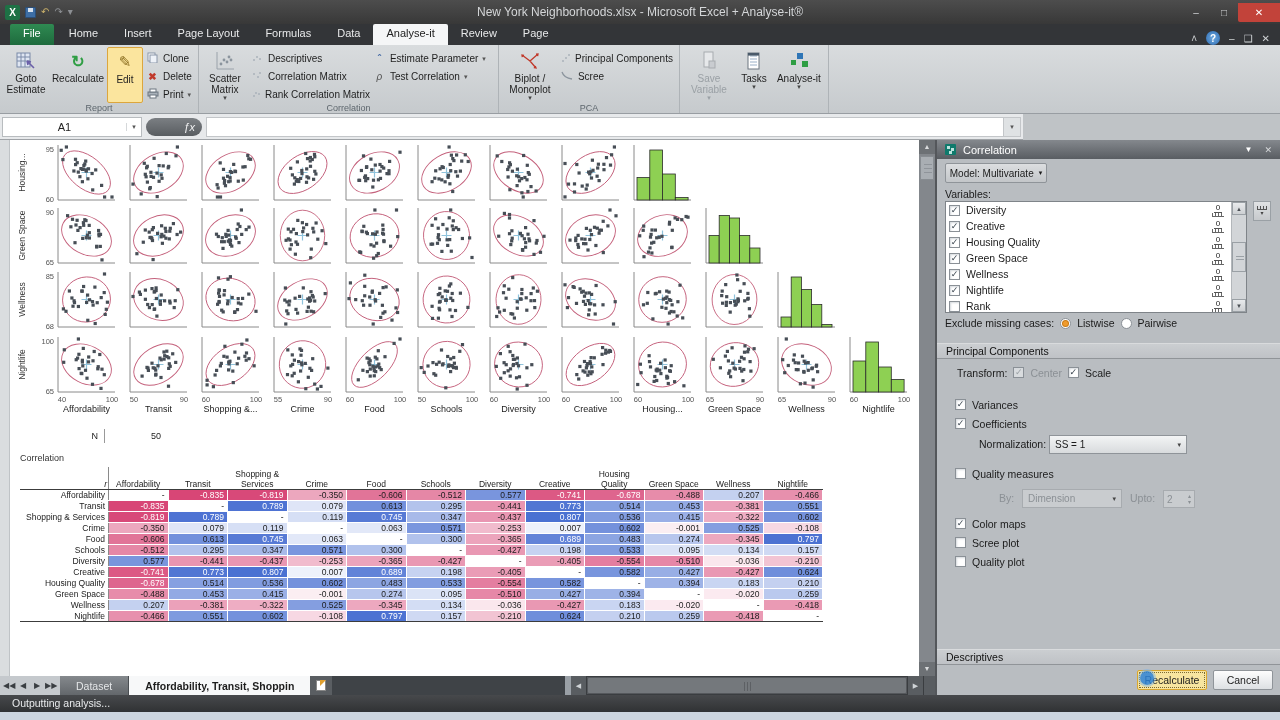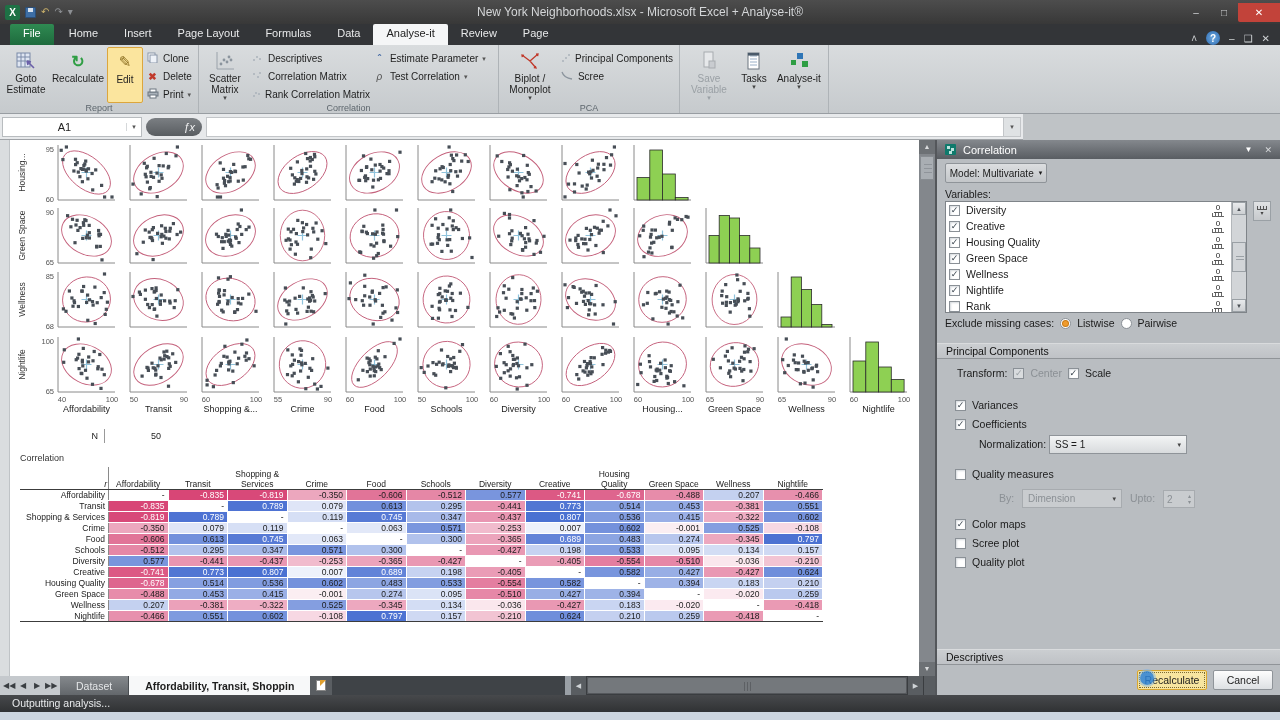--- a/index.html
+++ b/index.html
@@ -103,21 +103,21 @@
   .lscroll{position:absolute;right:0;top:0;width:15px;height:110px;background:#d2d5d8;border-left:1px solid #b3b7bb}
   .lscroll .sbtn{position:absolute;left:0;width:14px;height:13px;background:linear-gradient(#e8eaec,#cdd0d3);border:1px solid #9aa0a5;color:#4a4f54;font-size:6px;text-align:center;line-height:12px}
   .lscroll .sthumb{position:absolute;left:0;top:40px;width:14px;height:30px;background:linear-gradient(#e4e6e8,#c6c9cc);border:1px solid #9aa0a5;background-image:repeating-linear-gradient(0deg,transparent 0 2px,#9aa0a5 2px 3px);background-size:8px 8px;background-position:3px 11px;background-repeat:no-repeat}
   .sidebtn{position:absolute;left:316px;top:61px;width:18px;height:20px;background:linear-gradient(#e0e2e4,#c6c9cc);border:1px solid #9aa0a5;display:flex;flex-direction:column;align-items:center;justify-content:center;gap:1px}
   .sidebtn .ruler{width:10px;height:4px;border-bottom:1px solid #555;background:repeating-linear-gradient(90deg,#555 0 1px,transparent 1px 3px)}
   .sidebtn .dd{font-size:6px;color:#444;line-height:5px}
   .exclrow{position:absolute;left:8px;top:177px;display:flex;align-items:center;gap:6px}
   .radio{width:11px;height:11px;border-radius:50%;border:1px solid #8a9096;background:#fff;position:relative;flex:none}
   .radio.on:after{content:"";position:absolute;left:2px;top:2px;width:5px;height:5px;border-radius:50%;background:#ef9b2d;box-shadow:0 0 0 1px #c97a14}
   .sechead{position:absolute;left:0;width:100%;height:16px;line-height:15px;padding-left:9px;background:linear-gradient(#cbced1,#bfc2c6);border-top:1px solid #d9dbdd;border-bottom:1px solid #909498;color:#111}
-  .cbrow{position:absolute;display:flex;align-items:flex-end;gap:6px}
+  .cbrow{position:absolute;display:flex;align-items:flex-start;gap:6px}
   .cbrow.dis,.dislab{color:#8b9095}
   .pcsel{position:absolute;height:19px;background:linear-gradient(#f3f4f5,#d8dbdd);border:1px solid #8f9499;display:flex;align-items:center;padding:0 5px;font-size:10px}
   .pcsel .dd{margin-left:auto;font-size:7px;color:#444;padding-left:8px}
   .pcsel.dis{background:#c9cccf;color:#8b9095;border-color:#a7abaf}
   .spin{position:absolute;width:32px;height:18px;background:#c9cccf;border:1px solid #a7abaf;color:#8b9095;font-size:10px;display:flex;align-items:center;justify-content:space-between;padding:0 3px}
   .spin .ud{font-size:6px;line-height:6px;display:flex;flex-direction:column}
   .panebtn{position:absolute;height:20px;border:1px solid #8f9499;border-radius:2px;background:linear-gradient(#fdfdfd,#dde0e3);display:flex;align-items:center;justify-content:center;font-size:10.5px}
   .panebtn.hl{background:#f7e5a0;border:1px solid #d9a62e;outline:1px dotted #7a6a33;outline-offset:-3px}
   .cursor-dot{position:absolute;width:14px;height:14px;border-radius:50%;background:rgba(43,130,216,0.85);box-shadow:0 0 0 2px rgba(120,180,240,0.5)}
 

